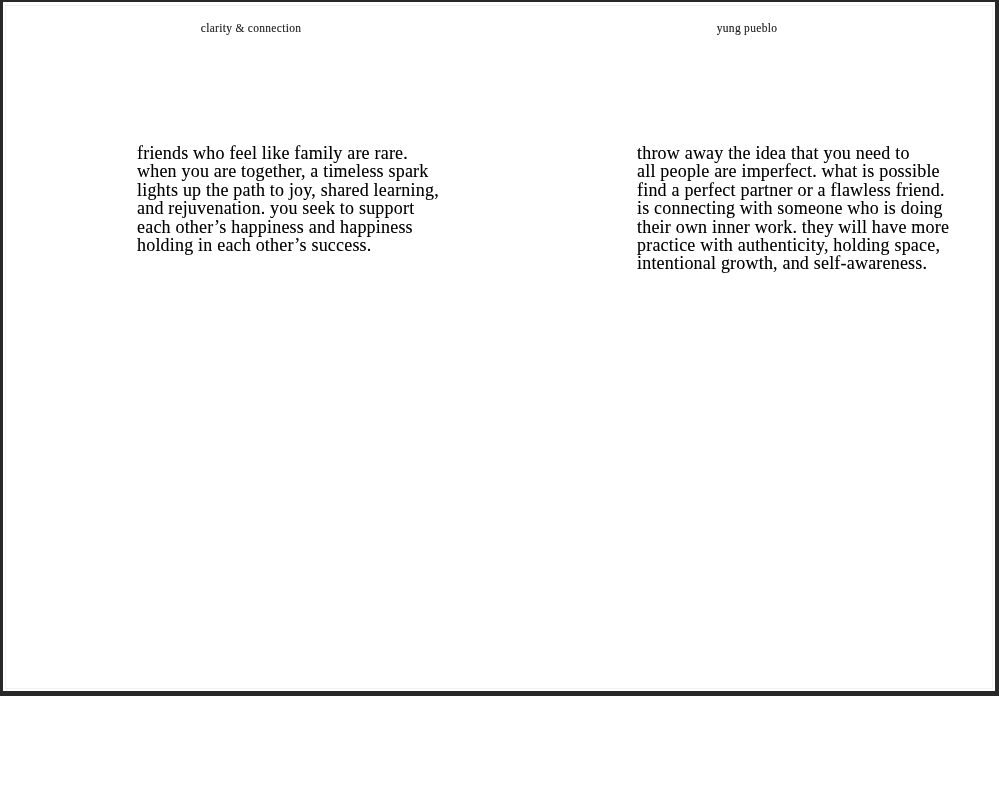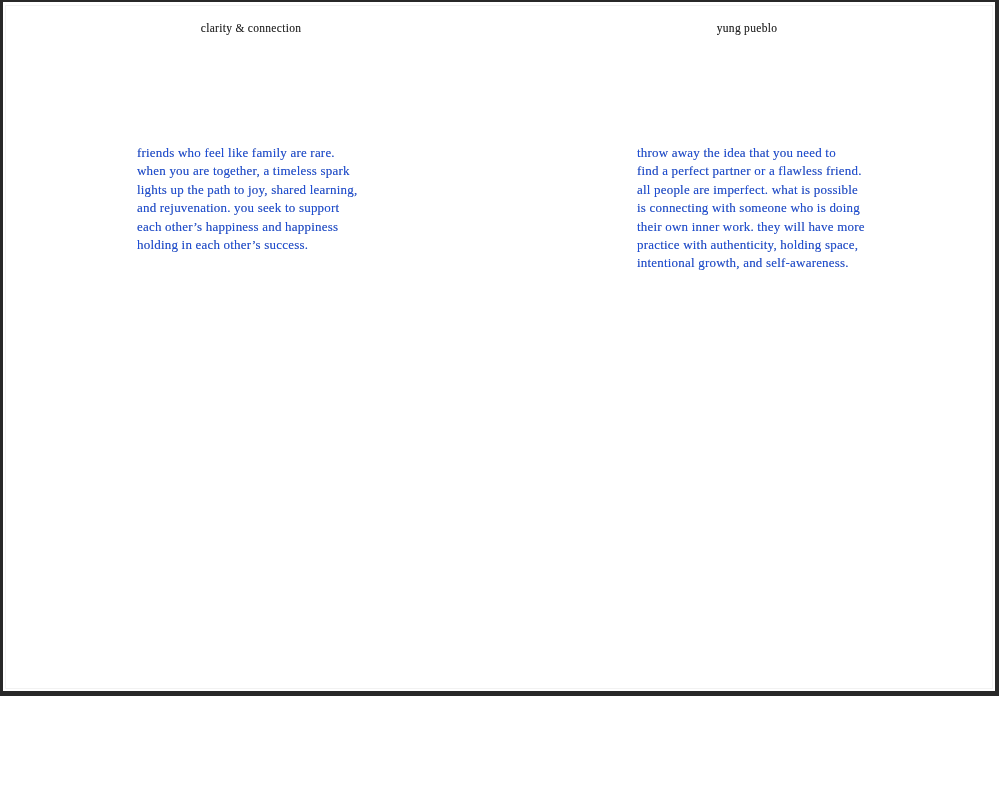--- a/index.html
+++ b/index.html
@@ -44,24 +44,24 @@
     width: 100%;
     text-align: center;
     font-size: 11.5px;
     letter-spacing: 0.3px;
     color: #242424;
     text-shadow: 0 0 0.4px rgba(0,0,0,0.35);
   }
   .poem {
     position: absolute;
     top: 142px;
-    font-size: 13px;
+    font-size: 18px;
     line-height: 18.4px;
     letter-spacing: 0.2px;
-    color: #1d4ed8;
+    color: #000000;
     text-shadow: 0 0 0.4px rgba(0,0,0,0.35);
     white-space: nowrap;
   }
   .page-left  .poem { left: 134px; }
   .page-right .poem { left: 138px; }
   .poem .line { display: block; }
   .page-number {
     position: absolute;
     top: 760px;
     left: 0;
@@ -89,22 +89,22 @@
       <span class="line">each other’s happiness and happiness</span>
       <span class="line">holding in each other’s success.</span>
     </div>
     <div class="page-number">104</div>
   </section>
 
   <section class="page page-right">
     <div class="page-header">yung pueblo</div>
     <div class="poem">
       <span class="line">throw away the idea that you need to</span>
+      <span class="line">all people are imperfect. what is possible</span>
       <span class="line">find a perfect partner or a flawless friend.</span>
-      <span class="line">all people are imperfect. what is possible</span>
       <span class="line">is connecting with someone who is doing</span>
       <span class="line">their own inner work. they will have more</span>
       <span class="line">practice with authenticity, holding space,</span>
       <span class="line">intentional growth, and self-awareness.</span>
     </div>
     <div class="page-number">105</div>
   </section>
 </div>
 
 </body></html>

